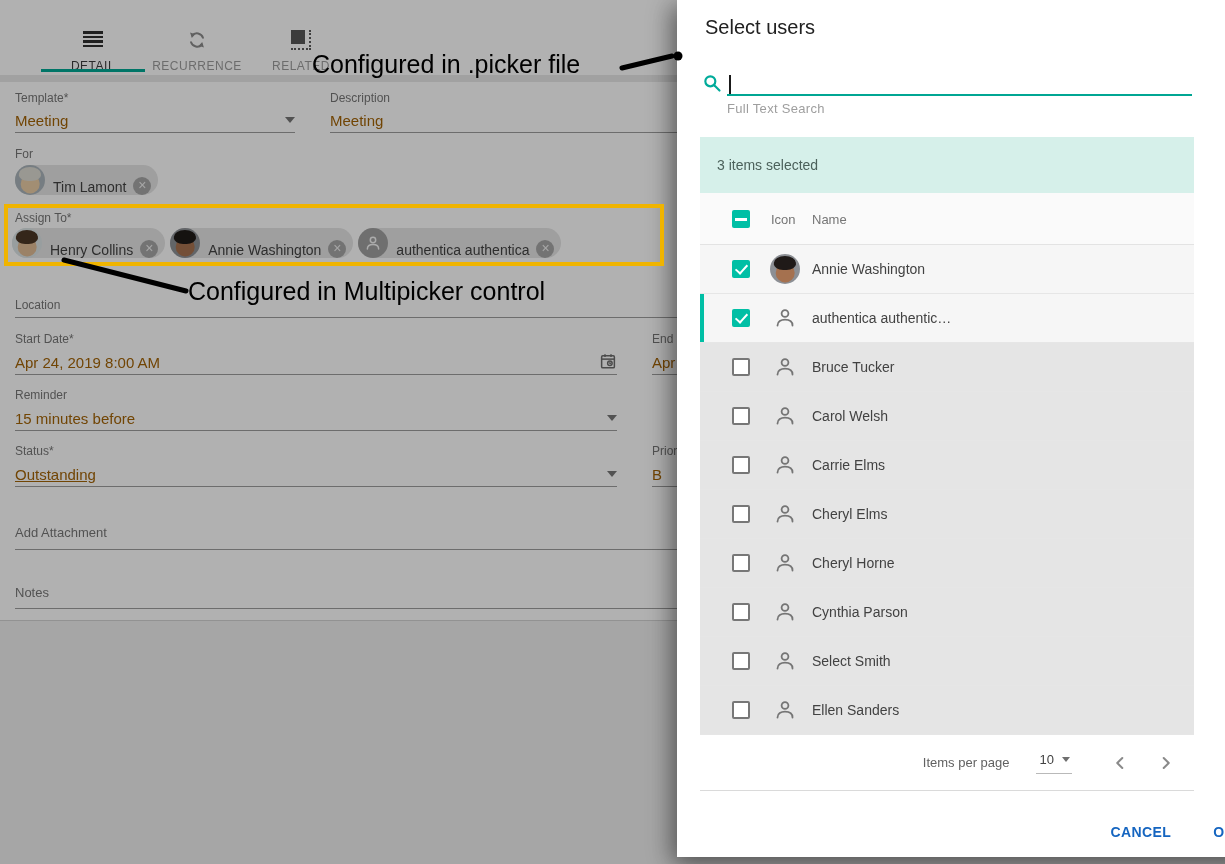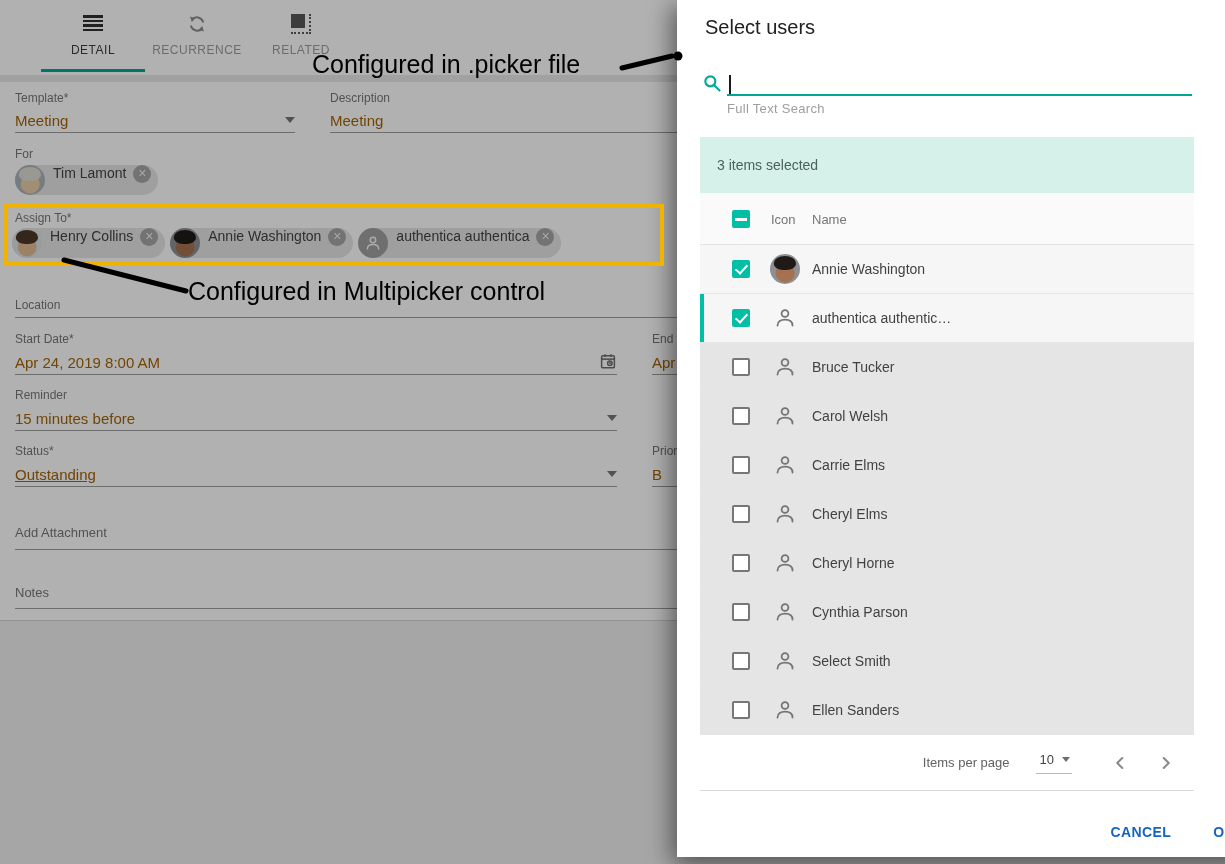--- a/index.html
+++ b/index.html
@@ -4,38 +4,38 @@
 <style>
   * { margin:0; padding:0; box-sizing:border-box; }
   html,body { width:1225px; height:864px; }
   body { font-family:"Liberation Sans", sans-serif; background:#fff; overflow:hidden; }
   .viewport { position:relative; width:1225px; height:864px; overflow:hidden; background:#fbfbfb; }
 
   
   .base { position:absolute; inset:0; background:#fbfbfb; }
   .page-lower { position:absolute; left:0; top:620px; width:1225px; height:244px; background:#ececec; border-top:1px solid #cfcfcf; }
   .tabbar { position:absolute; left:41px; top:0; height:75px; display:flex; }
-  .tab { position:relative; width:104px; height:75px; display:flex; flex-direction:column; align-items:center; padding-top:12px; cursor:pointer; }
+  .tab { position:relative; width:104px; height:75px; display:flex; flex-direction:column; align-items:center; padding-top:28px; cursor:pointer; }
   .tab .tlabel { font-size:12px; letter-spacing:.5px; color:#9a9a9a; margin-top:7px; }
   .tab.active .tlabel { color:#3c3c3c; }
   .tab-underline { position:absolute; left:0; bottom:3px; width:104px; height:3px; background:#00a693; }
   .band { position:absolute; left:0; top:75px; width:1225px; height:7px; background:#e4e4e4; }
 
   .ticon { width:24px; height:24px; display:flex; align-items:center; justify-content:center; }
   .icon-list { width:20px; height:18px; background:repeating-linear-gradient(to bottom,#2f2f2f 0 2.6px, transparent 2.6px 4.6px); }
   .icon-related { position:relative; width:20px; height:20px; border-right:2px dotted #5a5a5a; border-bottom:2px dotted #5a5a5a; }
   .icon-related::before { content:''; position:absolute; left:0; top:0; width:14px; height:14px; background:#555; }
 
   .flabel { position:absolute; font-size:12px; color:#757575; }
   .fvalue { position:absolute; height:25px; border-bottom:1px solid #9b9b9b; display:flex; align-items:center; justify-content:space-between; font-size:15px; color:#a16207; }
   .fline { position:absolute; height:1px; background:#9b9b9b; }
   .caret { width:0; height:0; border-left:5px solid transparent; border-right:5px solid transparent; border-top:6px solid #757575; }
 
   .chips { position:absolute; display:flex; gap:5px; }
-  .chip { display:flex; align-items:flex-start; height:30px; background:#e1e1e1; border-radius:16px; padding-right:7px; font-size:14px; color:#424242; }
+  .chip { display:flex; align-items:flex-end; height:30px; background:#e1e1e1; border-radius:16px; padding-right:7px; font-size:14px; color:#424242; }
   .chip .chip-label { margin:0 7px 0 8px; white-space:nowrap; }
   .chip-remove { width:18px; height:18px; border-radius:50%; background:#a3a3a3; color:#ececec; font-size:14px; line-height:17px; text-align:center; cursor:pointer; }
   .chip-remove::before { content:'×'; }
 
   .avatar { width:30px; height:30px; border-radius:50%; flex:0 0 30px; position:relative; overflow:hidden; }
   .avatar.photo::before { content:''; position:absolute; left:50%; top:62%; transform:translate(-50%,-50%); width:62%; height:64%; border-radius:50%; background:var(--skin); }
   .avatar.photo::after { content:''; position:absolute; left:50%; top:6%; transform:translateX(-50%); width:74%; height:46%; border-radius:50% 50% 42% 42%; background:var(--hair); }
   .photo-tim    { --skin:#e6c9a3; --hair:#d9d7cf; background:#a8b2b8; }
   .photo-henry  { --skin:#dcb favorable892; background:#d7e0e2; }
   .photo-henry  { --skin:#dcb892; --hair:#4a3626; background:#d7e0e2; }

